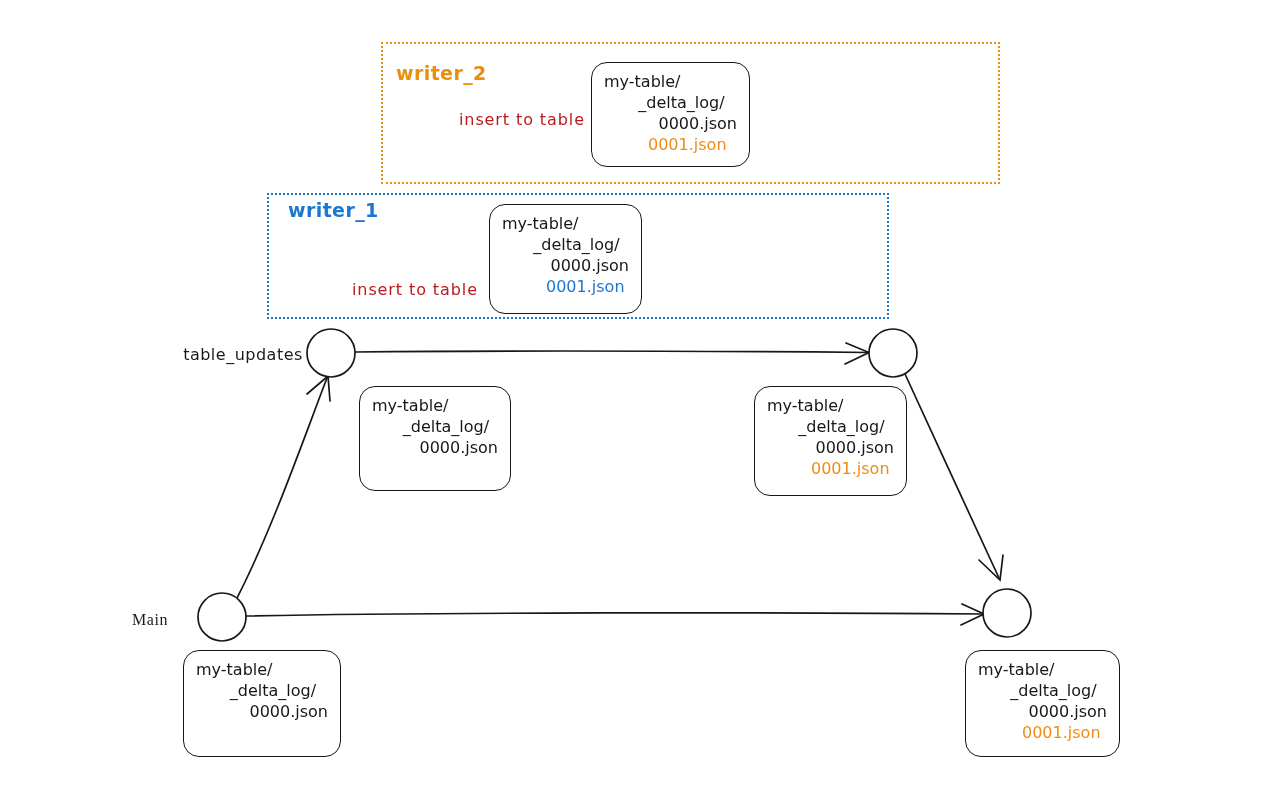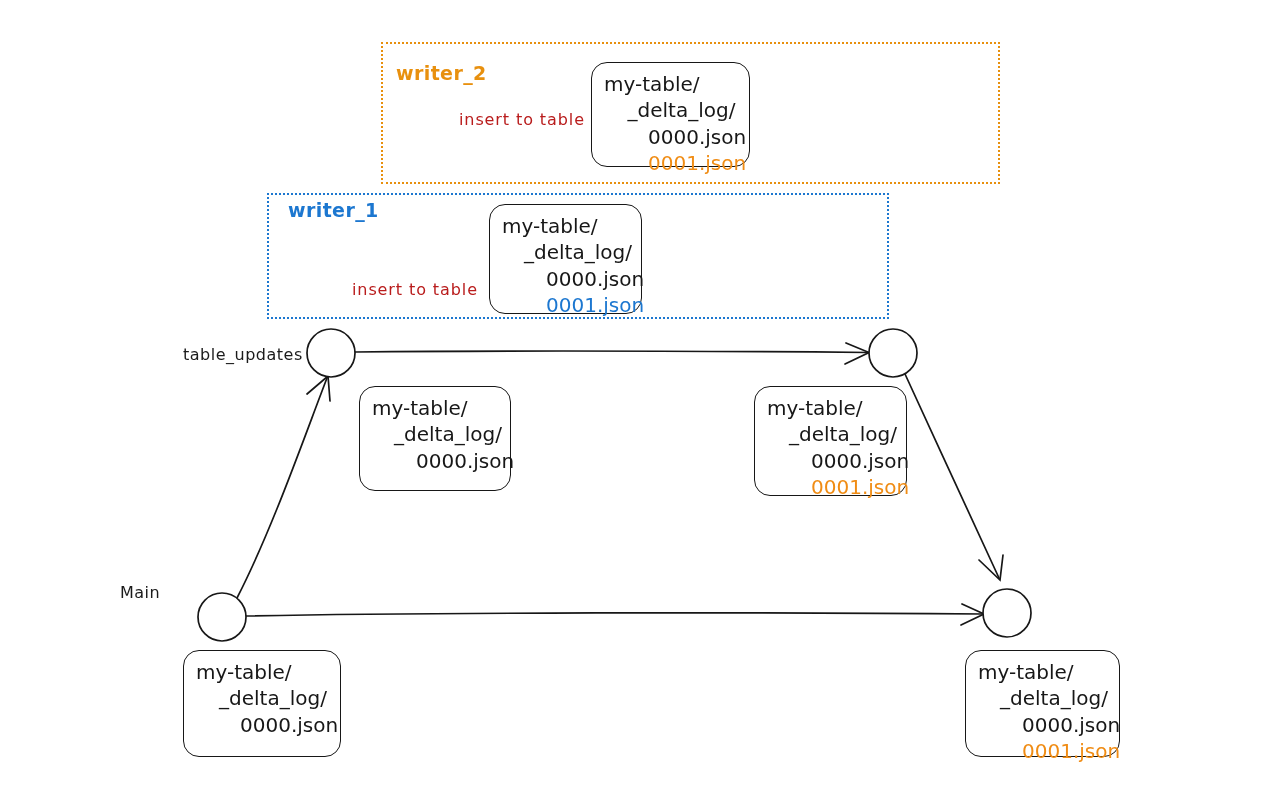--- a/index.html
+++ b/index.html
@@ -62,41 +62,41 @@
   .filebox {
     position: absolute;
     box-sizing: border-box;
     border: 1.8px solid #171717;
     border-radius: 16px;
     background: #ffffff;
     padding: 8px 12px 10px 12px;
   }
   .filebox .line {
     font-family: "DejaVu Sans", sans-serif;
-    font-size: 20px;
+    font-size: 16px;
     color: #171717;
     line-height: 1.32;
     white-space: nowrap;
   }
   .filebox .l0 { text-align: left;   margin-left: 0px; }
   .filebox .l1 { text-align: center;   margin-left: 22px; }
-  .filebox .l2 { text-align: center;   margin-left: 44px; }
+  .filebox .l2 { text-align: right;   margin-left: 44px; }
   .filebox .l3 { text-align: left;   margin-left: 44px; }
   .filebox .acc-orange { color: #F08C14; }
   .filebox .acc-blue   { color: #1C77D0; }
 
   
   .branch-label {
     position: absolute;
     font-family: "DejaVu Sans", sans-serif;
     font-size: 16px;
     color: #1b1b1b;
     letter-spacing: 0.5px;
     white-space: nowrap;
-    text-align: left;
+    text-align: center;
   }
 </style>
 </head>
 <body>
 
 <div id="canvas">
 
   <svg class="layer" viewBox="0 0 1284 809" xmlns="http://www.w3.org/2000/svg">
     <defs>
       <style>
@@ -161,21 +161,21 @@
 
   <div class="filebox" style="left:489px; top:204px; width:153px; height:110px;">
     <div class="line l0">my-table/</div>
     <div class="line l1">_delta_log/</div>
     <div class="line l2">0000.json</div>
     <div class="line l3 acc-blue">0001.json</div>
   </div>
 
   <div class="branch-label" style="left:183px; top:345px; width:120px;">table_updates</div>
 
-  <div class="branch-label" style="left:120px; top:583px; width:60px;">Main</div>
+  <div class="branch-label" style="left:120px; top:611px; width:60px;font-family:Liberation Serif, serif;">Main</div>
 
   <div class="filebox" style="left:359px; top:386px; width:152px; height:105px;">
     <div class="line l0">my-table/</div>
     <div class="line l1">_delta_log/</div>
     <div class="line l2">0000.json</div>
   </div>
 
   <div class="filebox" style="left:754px; top:386px; width:153px; height:110px;">
     <div class="line l0">my-table/</div>
     <div class="line l1">_delta_log/</div>

